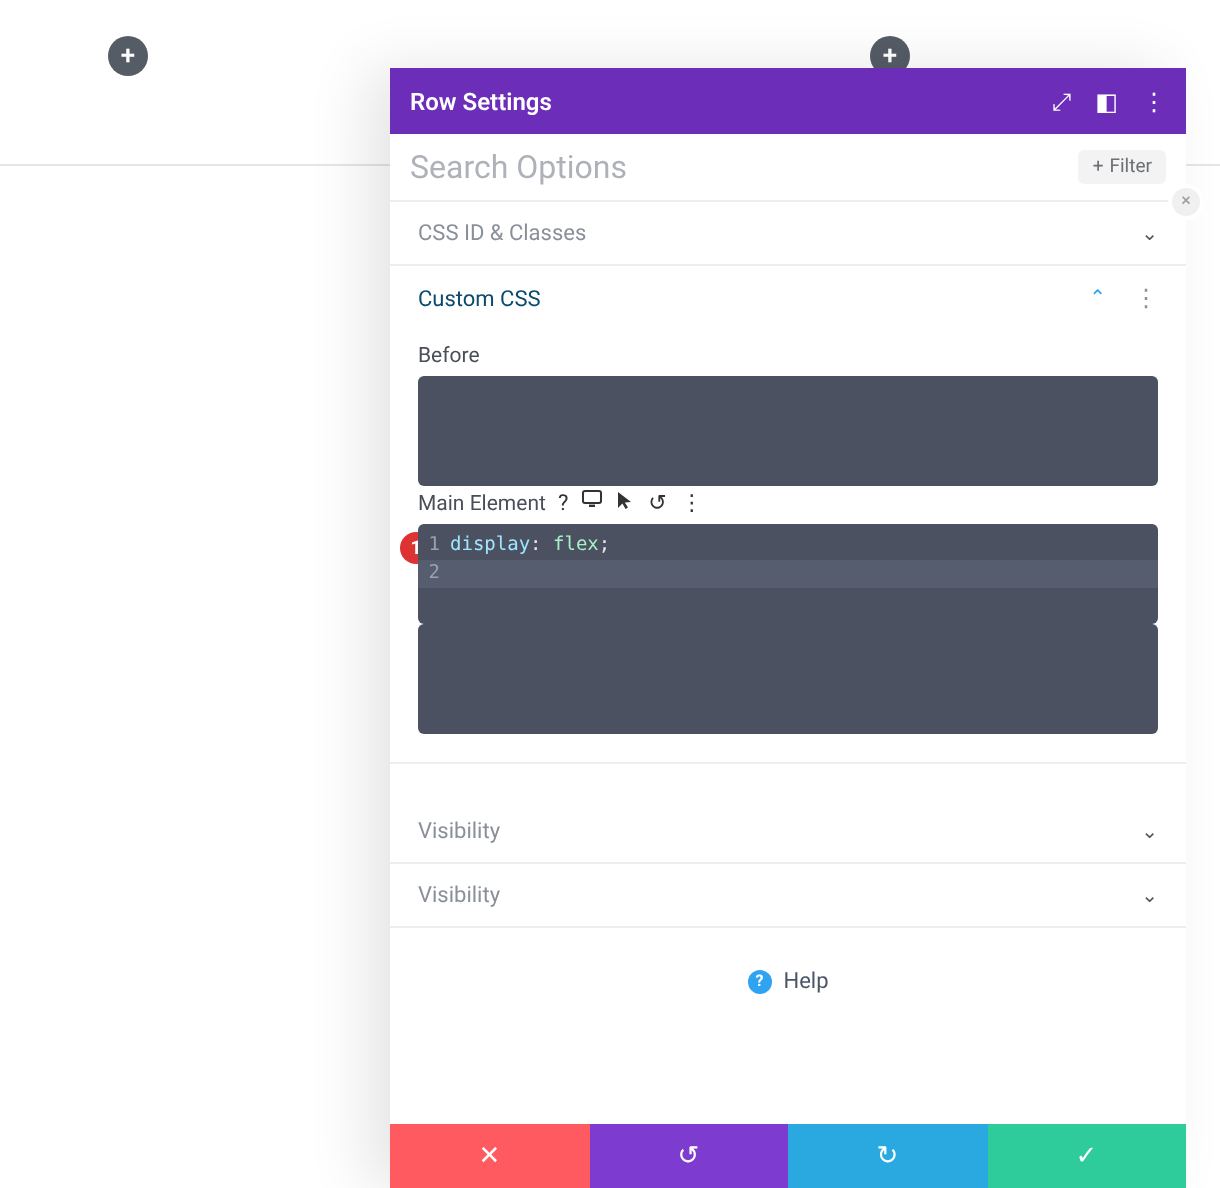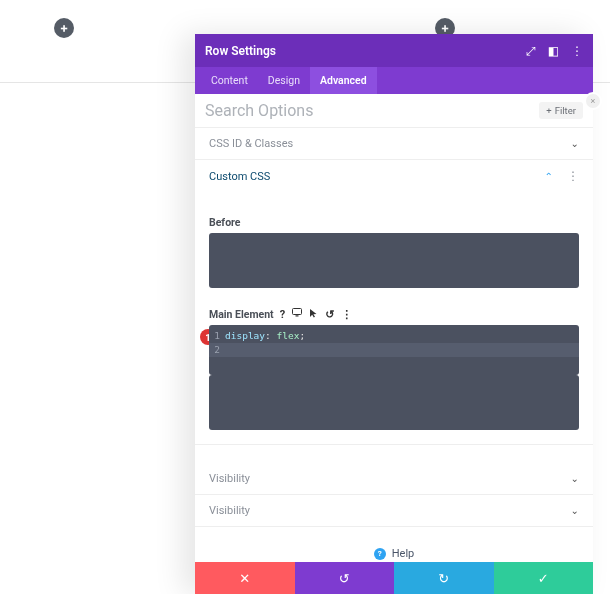--- a/index.html
+++ b/index.html
@@ -34,21 +34,21 @@
   .section { border-bottom: 1px solid #eee; }
   .sec-head { display: flex; align-items: center; justify-content: space-between; padding: 9px 14px; cursor: pointer; }
   .sec-head .name { font-size: 11px; color: #8a8f98; }
   .sec-head .name.open { color: #0c4a6e; }
   .sec-head .chev { font-size: 10px; color: #555; }
   .sec-head .chev.open { color: #2ea3f2; }
   .sec-head .menu-dots { font-size: 12px; color: #8a8f98; margin-left: 8px; }
 
   .sec-body { padding: 4px 14px 14px; }
 
-  .field-label { font-size: 10.5px; color: #4a4f57; font-weight: 700; margin: 20px 0 4px; display: flex; align-items: center; gap: 6px; }
+  .field-label { font-size: 10.5px; color: #4a4f57; font-weight: 400; margin: 2px 0 4px; display: flex; align-items: center; gap: 6px; }
   .field-label .tools { display: flex; gap: 7px; font-size: 11px; color: #333; }
   .field-label .tools span { cursor: pointer; }
 
   .code-box { background: #4b5160; border-radius: 3px; min-height: 50px; position: relative; overflow: hidden; }
   .code-box.tall { min-height: 55px; }
   .code-editor { font-family: ui-monospace, Menlo, Consolas, monospace; font-size: 9.5px; line-height: 14px; padding: 4px 0; }
   .code-line { display: flex; }
   .gutter { width: 16px; text-align: right; padding-right: 5px; color: #9aa1af; }
   .code-line.active { background: #565d6e; }
   .tok-prop { color: #9fe6ff; }
@@ -85,25 +85,20 @@
 
     <div class="modal-header">
       <div class="title">Row Settings</div>
       <div class="hdr-icons">
         <span>⤢</span>
         <span>◧</span>
         <span>⋮</span>
       </div>
     </div>
 
-    <div class="modal-tabs">
-      <div class="tab">Content</div>
-      <div class="tab">Design</div>
-      <div class="tab active">Advanced</div>
-    </div>
 
     <div class="close-circle">×</div>
 
     <div class="search-row">
       <div class="search">Search Options</div>
       <div class="filter-btn">
         <span>+</span>
         <span>Filter</span>
       </div>
     </div>

